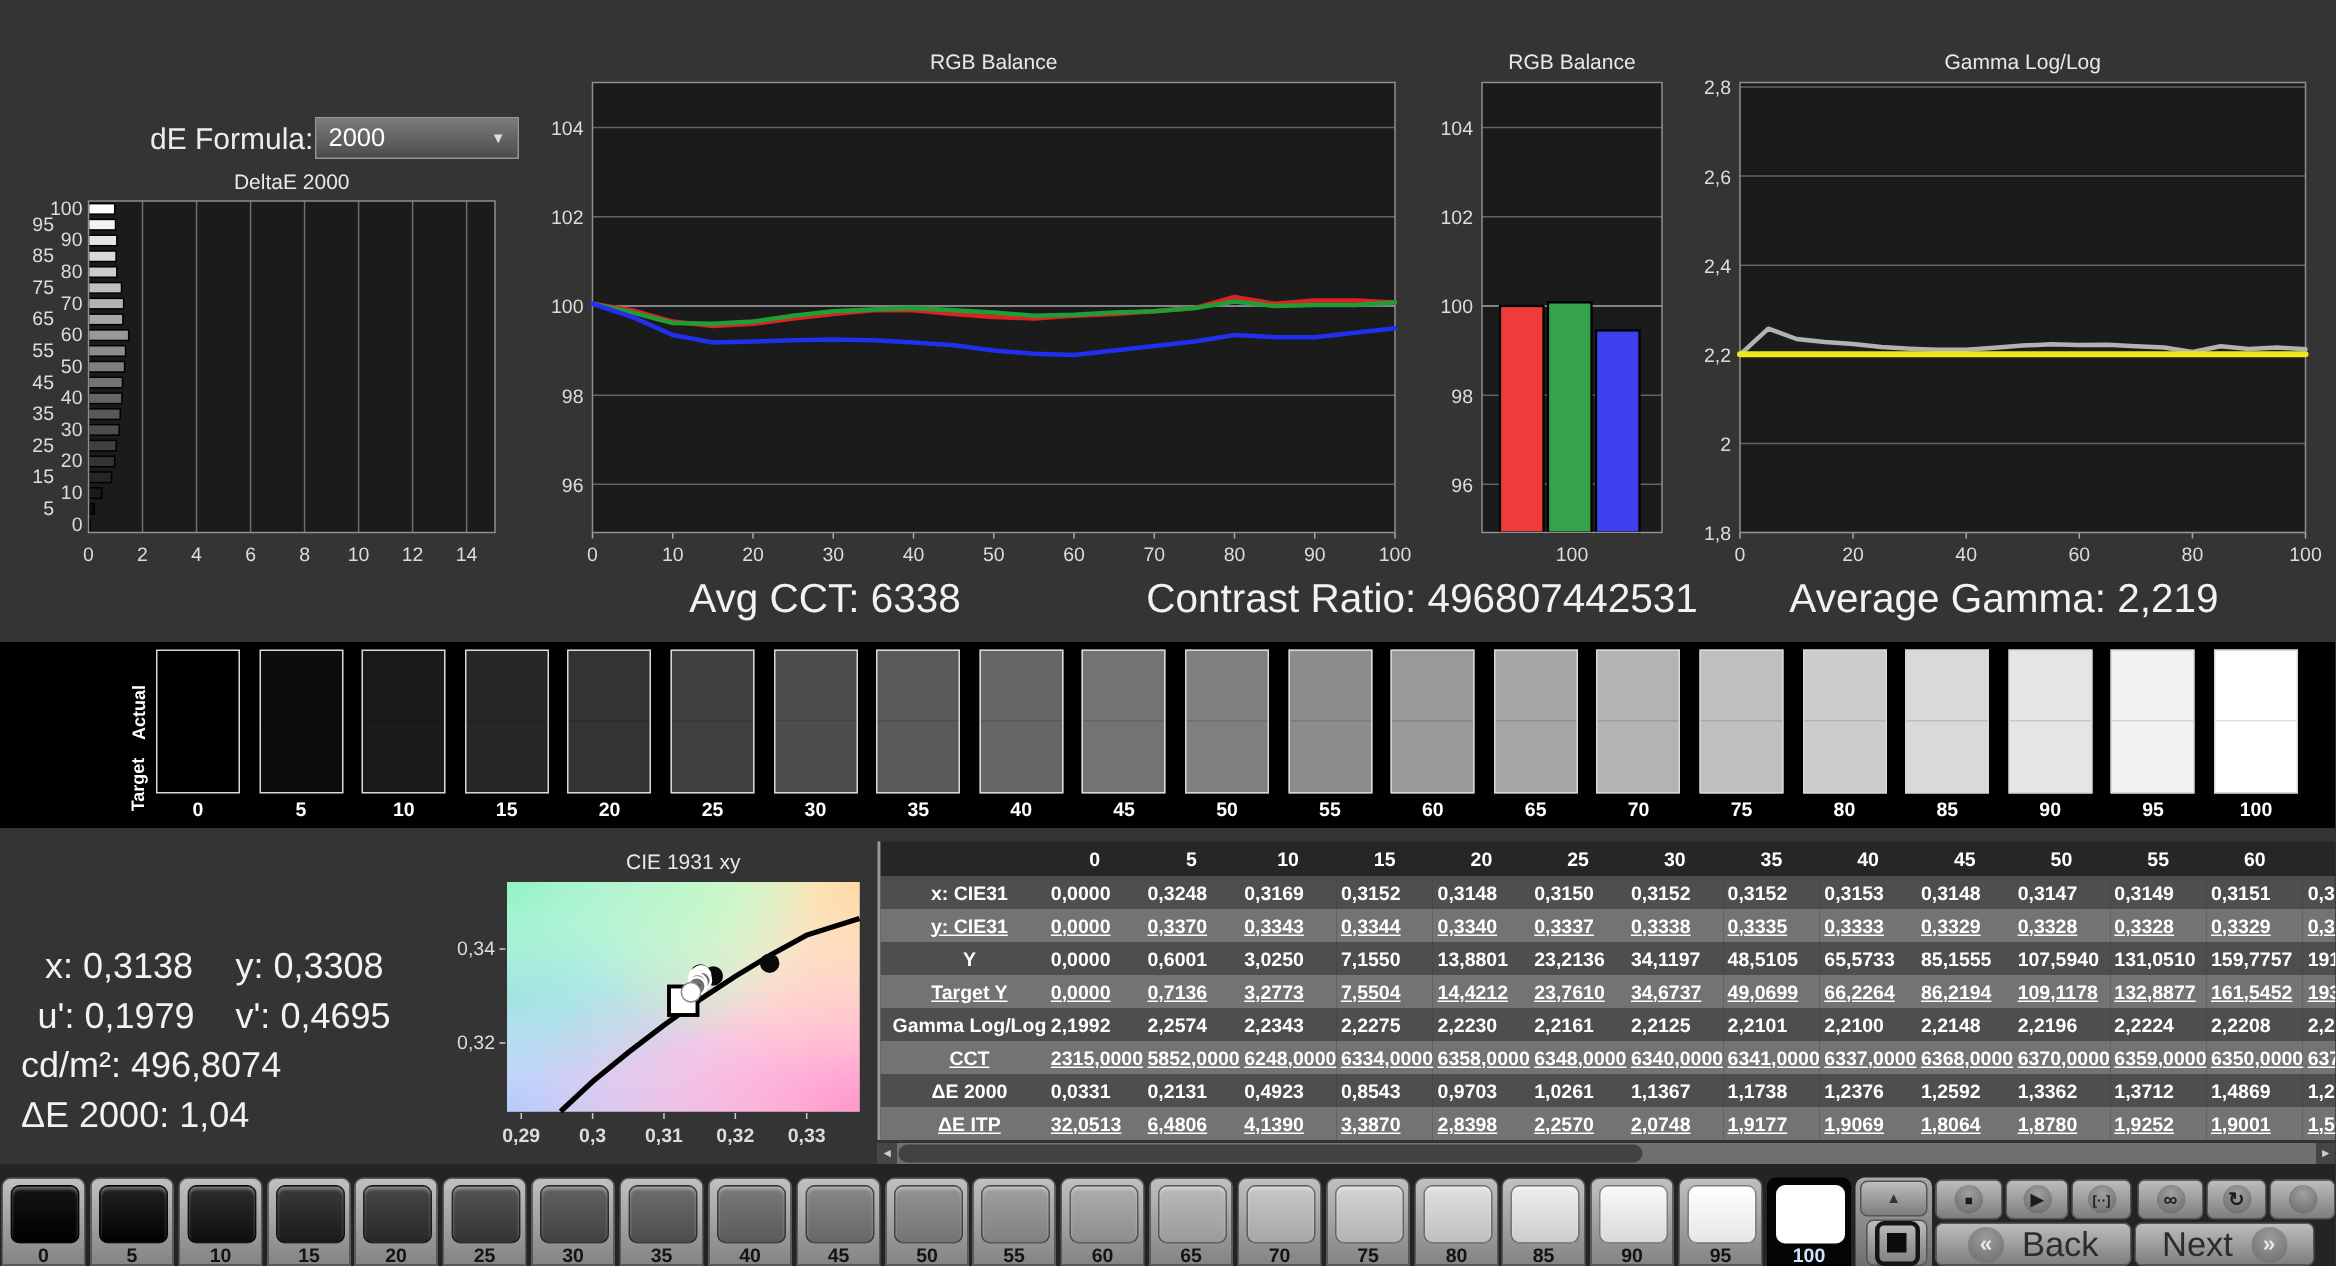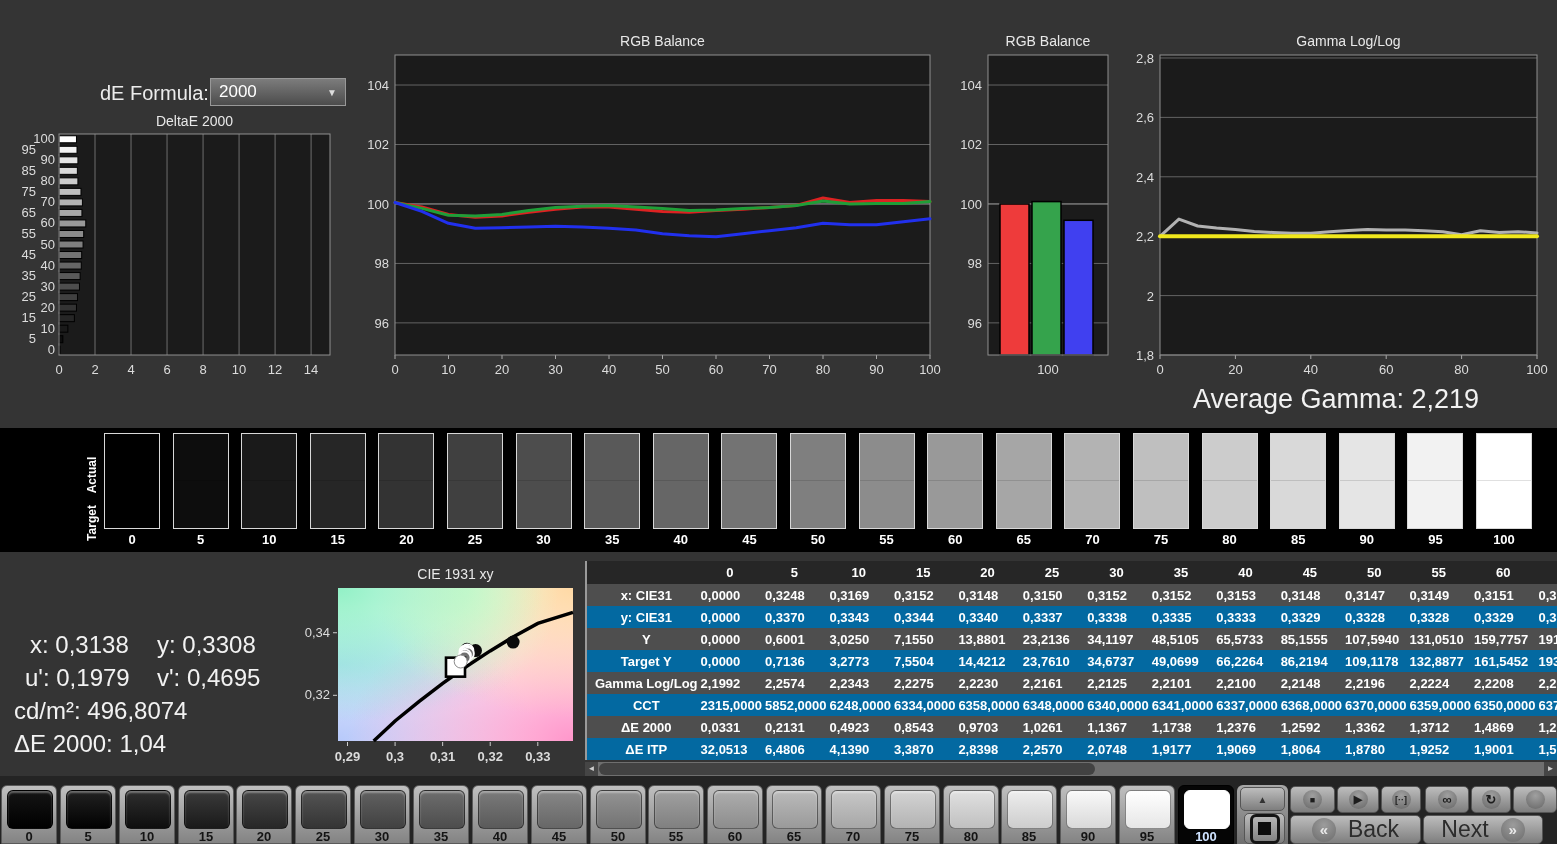--- a/index.html
+++ b/index.html
@@ -39,21 +39,21 @@
       radial-gradient(at 0% 100%, rgba(175,195,250,.9), rgba(175,195,250,0) 60%),
       radial-gradient(at 0% 50%, rgba(165,230,245,.85), rgba(165,230,245,0) 55%),
       #ffffff;}
   .cie-svg{position:absolute;left:0;top:0;}
   
   .table-wrap{left:585px;top:561px;width:972px;height:199px;overflow:hidden;border-left:2px solid #9a9a9a;}
   .table-wrap table{border-collapse:collapse;table-layout:fixed;}
   .table-wrap td,.table-wrap th{height:22px;padding:0;font-size:13px;color:#fff;white-space:nowrap;overflow:visible;}
   .table-wrap tr.thead th{background:#262626;font-weight:bold;text-align:center;height:23px;}
   .table-wrap tr.dark td{background:#4e4e4e;}
-  .table-wrap tr.light td{background:#0369a1;}
+  .table-wrap tr.light td{background:#737373;text-decoration:underline;}
   .table-wrap td.lbl{font-weight:bold;padding-left:8px;text-align:center;}
   .table-wrap td.val{text-align:left;padding-left:3px;font-weight:bold;}
   
   .hscroll{left:585px;top:762px;width:972px;height:14px;background:#6f6f6f;}
   .hscroll .sarrow{position:absolute;top:0;width:13px;height:14px;background:#454545;color:#ccc;
      font-size:8px;line-height:14px;text-align:center;cursor:pointer;}
   .hscroll .thumb{position:absolute;left:14px;top:1px;width:496px;height:12px;background:#424242;border-radius:6px;cursor:pointer;}
   
   .bottom-strip{left:0;top:776px;width:1557px;height:68px;background:#242424;}
   .lvlbtn{position:absolute;top:9px;width:56px;height:59px;border-radius:6px 6px 0 0;
@@ -234,20 +234,22 @@
         <text x="261.2" y="344" class="tick" text-anchor="middle">60</text>
         <line x1="336.6" y1="325" x2="336.6" y2="329" stroke="#aaa"></line>
         <text x="336.6" y="344" class="tick" text-anchor="middle">80</text>
         <line x1="412" y1="325" x2="412" y2="329" stroke="#aaa"></line>
         <text x="412" y="344" class="tick" text-anchor="middle">100</text>
         <rect x="35" y="25" width="377" height="300" class="plotframe"></rect>
         <polyline points="35.0,206.4 53.9,189.1 72.7,196.0 91.5,198.0 110.4,199.4 129.3,201.4 148.1,202.5 166.9,203.2 185.8,203.2 204.7,201.8 223.5,200.4 242.4,199.5 261.2,200.0 280.1,199.9 298.9,200.8 317.8,201.7 336.6,204.7 355.4,200.8 374.3,202.6 393.1,201.7 412.0,202.9" fill="none" stroke="#b2b2b2" stroke-width="3" stroke-linejoin="round" stroke-linecap="round"></polyline>
         <polyline points="35.0,206.2 53.9,206.2 72.7,206.2 91.5,206.2 110.4,206.2 129.3,206.2 148.1,206.2 166.9,206.2 185.8,206.2 204.7,206.2 223.5,206.2 242.4,206.2 261.2,206.2 280.1,206.2 298.9,206.2 317.8,206.2 336.6,206.2 355.4,206.2 374.3,206.2 393.1,206.2 412.0,206.2" fill="none" stroke="#f0e71c" stroke-width="4" stroke-linejoin="round" stroke-linecap="round"></polyline>
       </svg></div>
 
+  <div class="abs stat" style="left:410px;width:280px">Avg CCT: 6338</div>
+  <div class="abs stat" style="left:748px;width:400px">Contrast Ratio: 496807442531</div>
   <div class="abs stat" style="left:1178px;width:316px">Average Gamma: 2,219</div>
 
   <div class="abs swatch-strip">
     <span class="vlabel" style="left:74px;top:40px">Actual</span>
     <span class="vlabel" style="left:74px;top:88px">Target</span>
     <div id="swatches">
         <div class="swatch" style="left: 104px; background: rgb(0, 0, 0);">
           <div class="half"></div>
         </div>
         <div class="swlab" style="left: 103px;">0</div>

